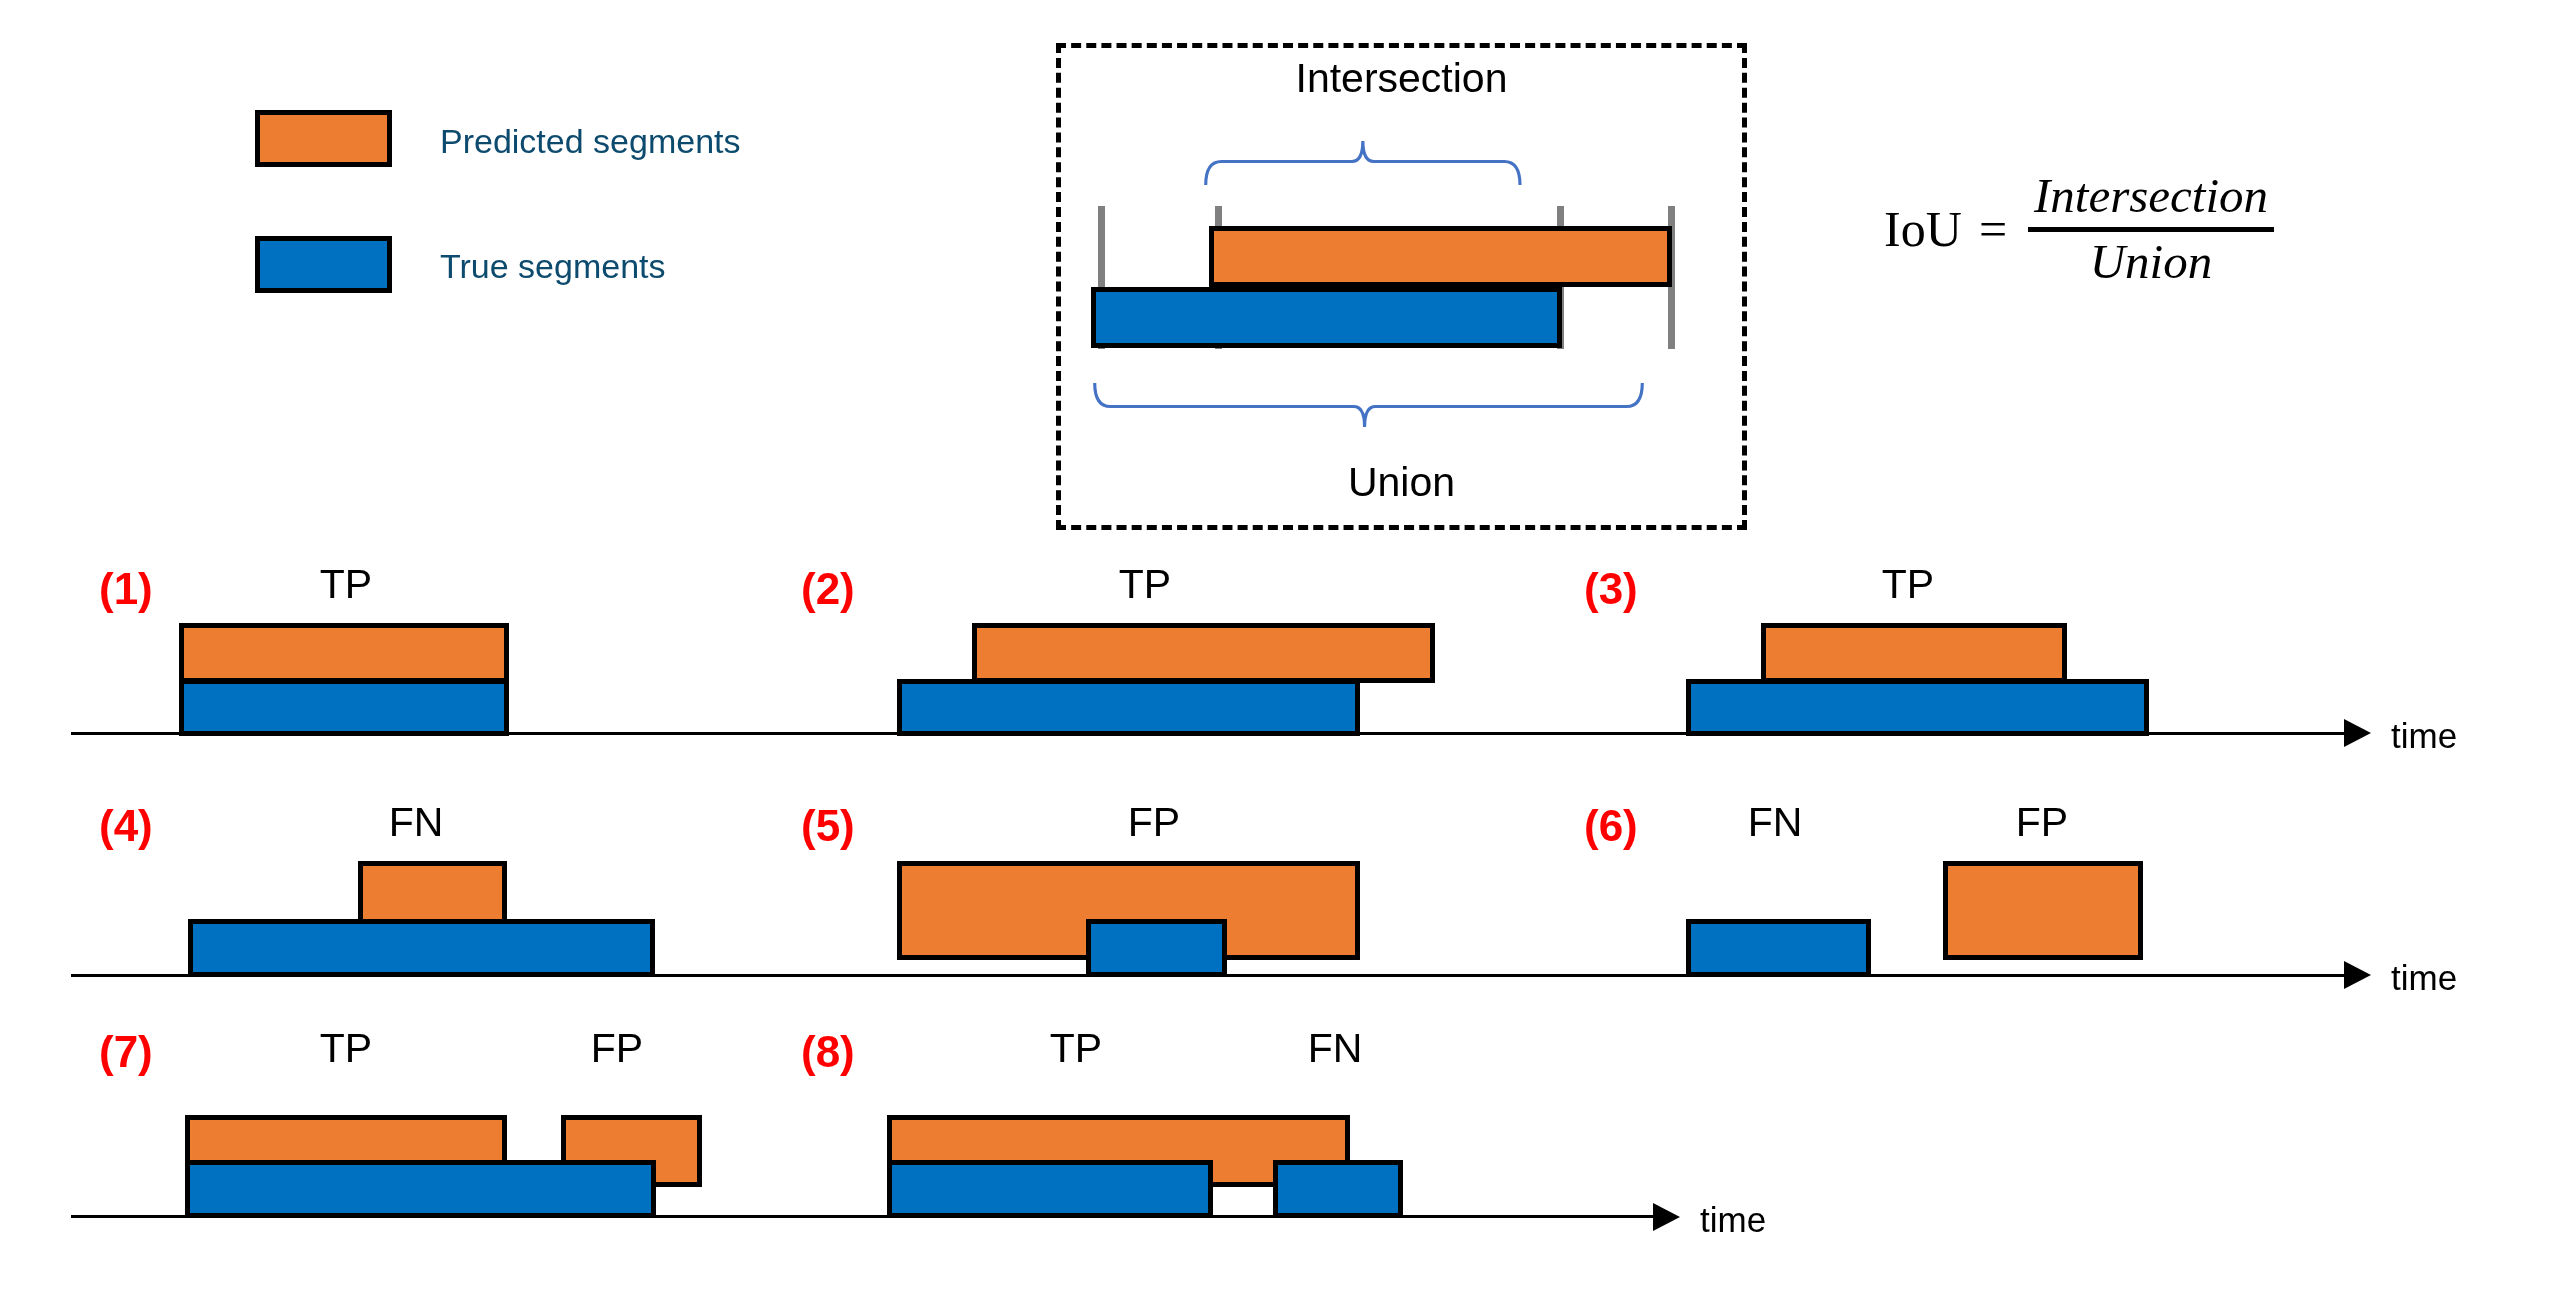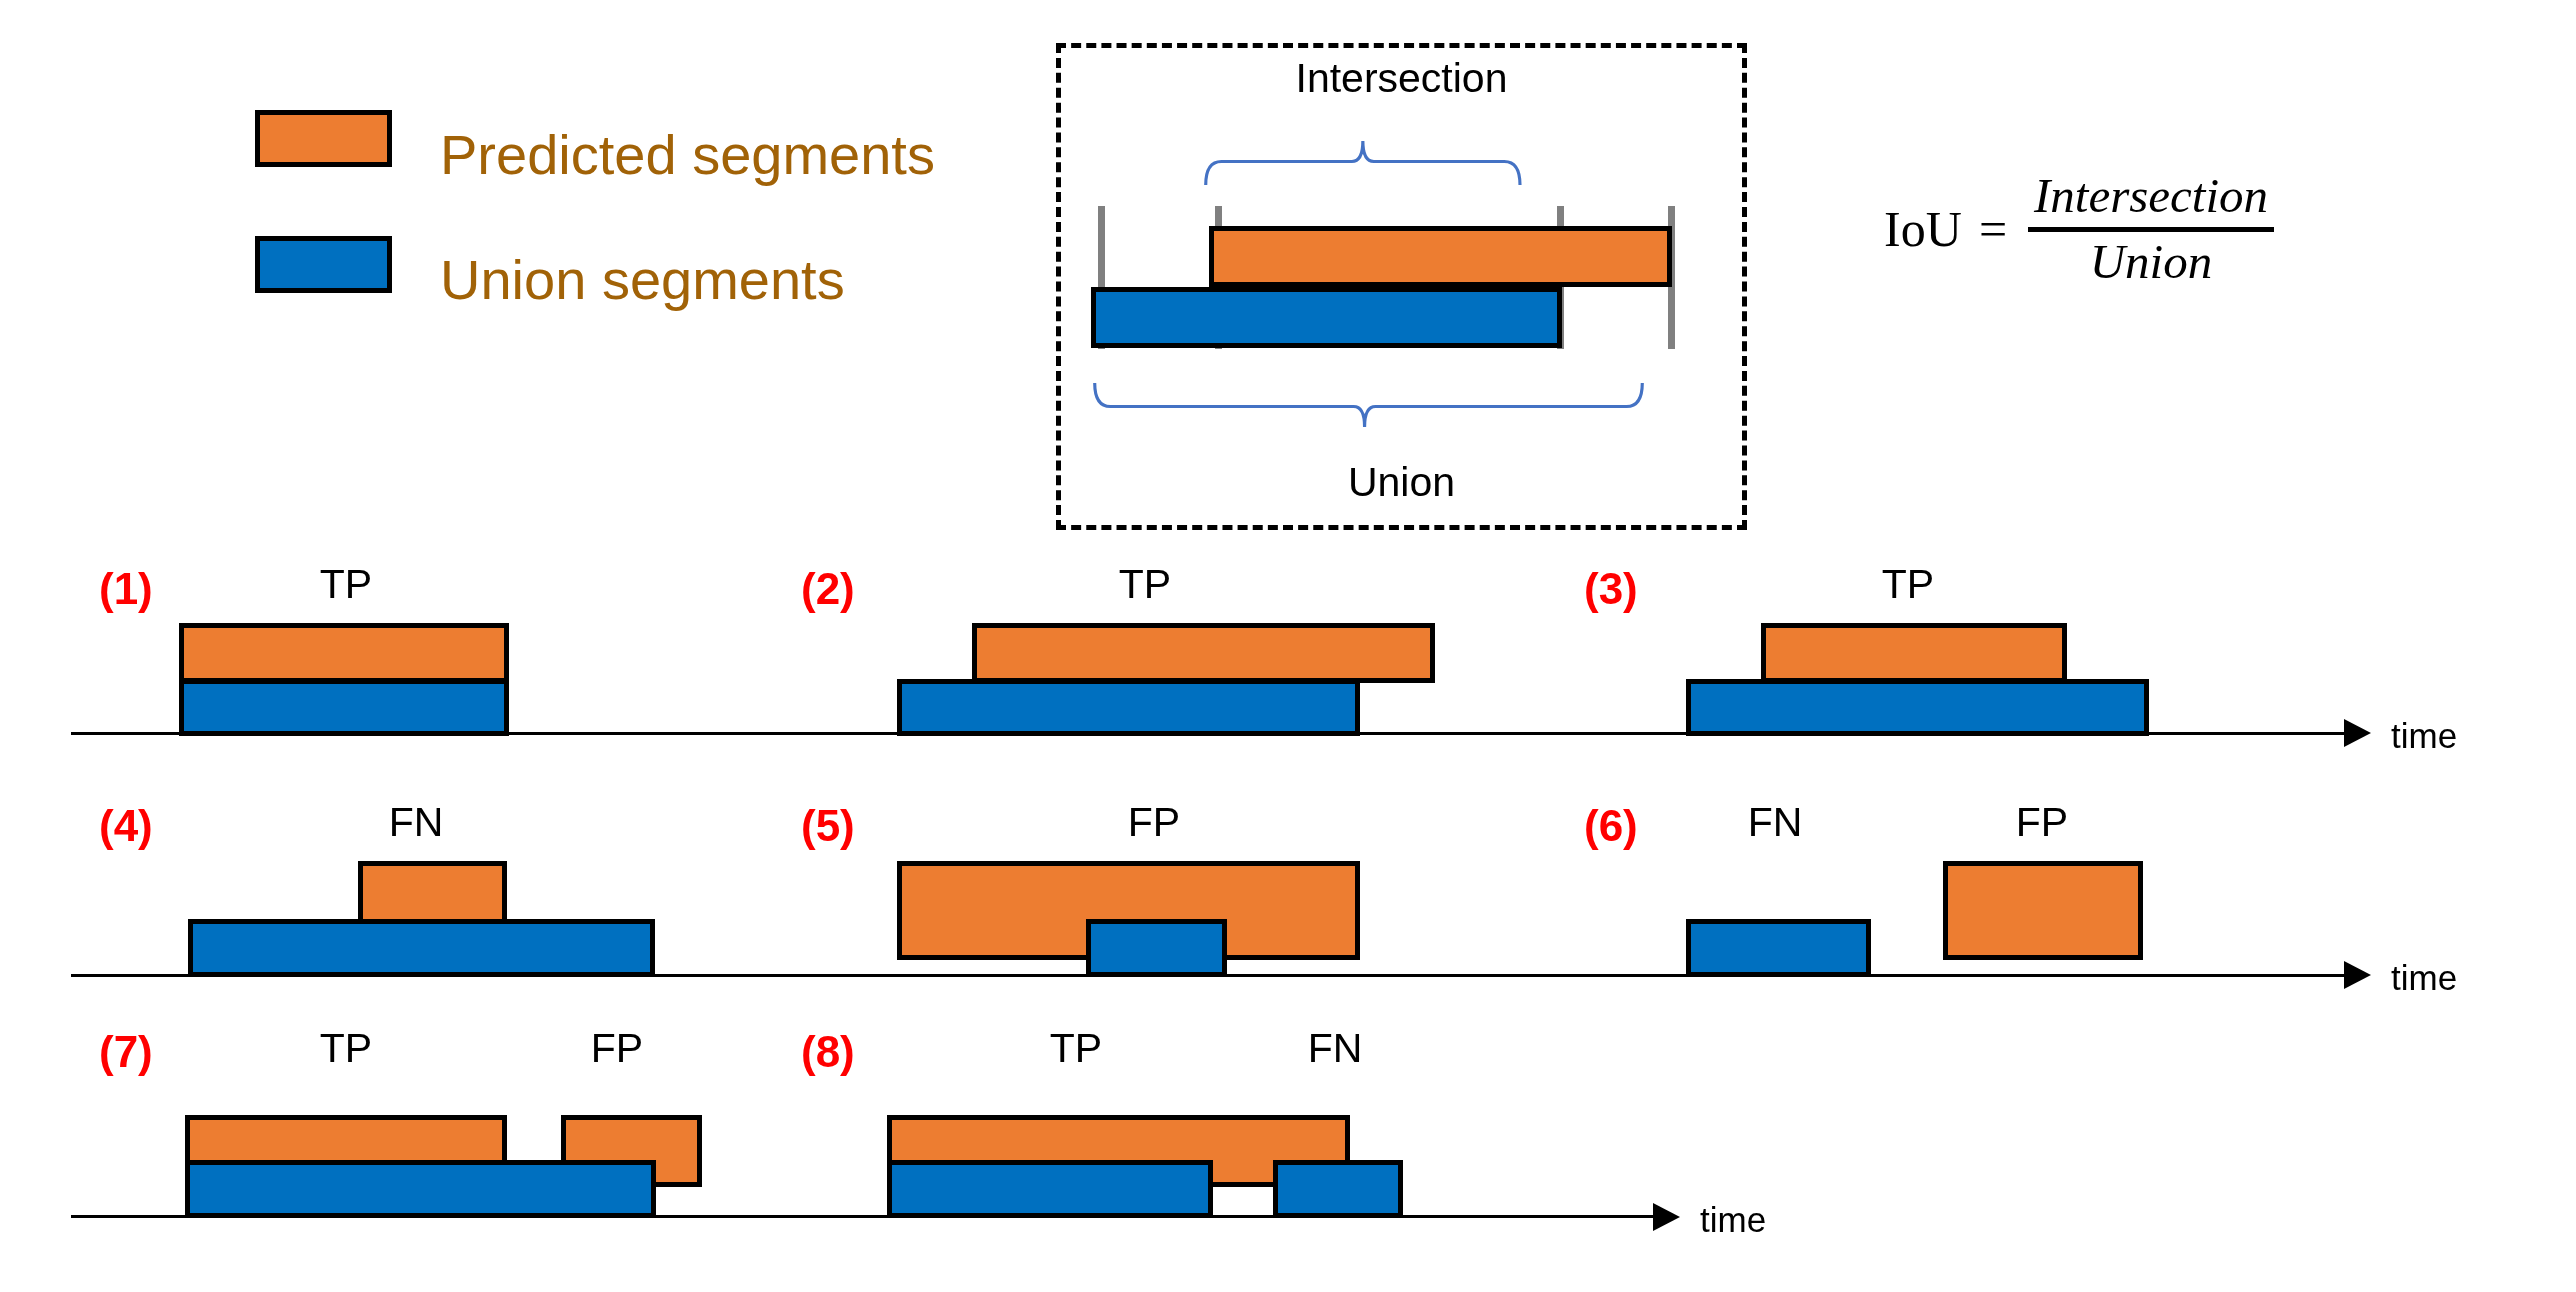--- a/index.html
+++ b/index.html
@@ -63,22 +63,22 @@
   
   .legend-swatch {
     position: absolute;
     box-sizing: border-box;
     border: 5.5px solid #000000;
     width: 137px;
     height: 57px;
   }
   .legend-label {
     position: absolute;
-    font-size: 56px;
-    color: #a16207;
+    font-size: 34px;
+    color: #0c4a6e;
     white-space: nowrap;
   }
 
   
   #iou-box {
     position: absolute;
     left: 1056px;
     top: 43px;
     width: 691px;
     height: 487px;
@@ -134,21 +134,21 @@
 </head>
 <body>
 
 <div id="page">
 
   <div>
     <div class="legend-swatch" style="left:255px; top:110px; background:#ED7D31;"></div>
     <div class="legend-label" style="left:440px; top:122px;">Predicted segments</div>
 
     <div class="legend-swatch" style="left:255px; top:236px; background:#0070C0;"></div>
-    <div class="legend-label" style="left:440px; top:247px;">Union segments</div>
+    <div class="legend-label" style="left:440px; top:247px;">True segments</div>
   </div>
 
   <div id="iou-box"></div>
 
   <div class="iou-title" style="left:1260px; top:55px; width:283px;">Intersection</div>
 
   <div class="iou-title" style="left:1260px; top:459px; width:283px;">Union</div>
 
   <svg class="brace" style="left:1201px; top:130px;" width="330" height="63" viewBox="0 0 420 80">
     <path d="M6,70 Q6,40 26,40 L192,40 Q206,40 206,14 Q206,40 220,40 L386,40 Q406,40 406,70" fill="none" stroke="#4472C4" stroke-width="4"></path>

